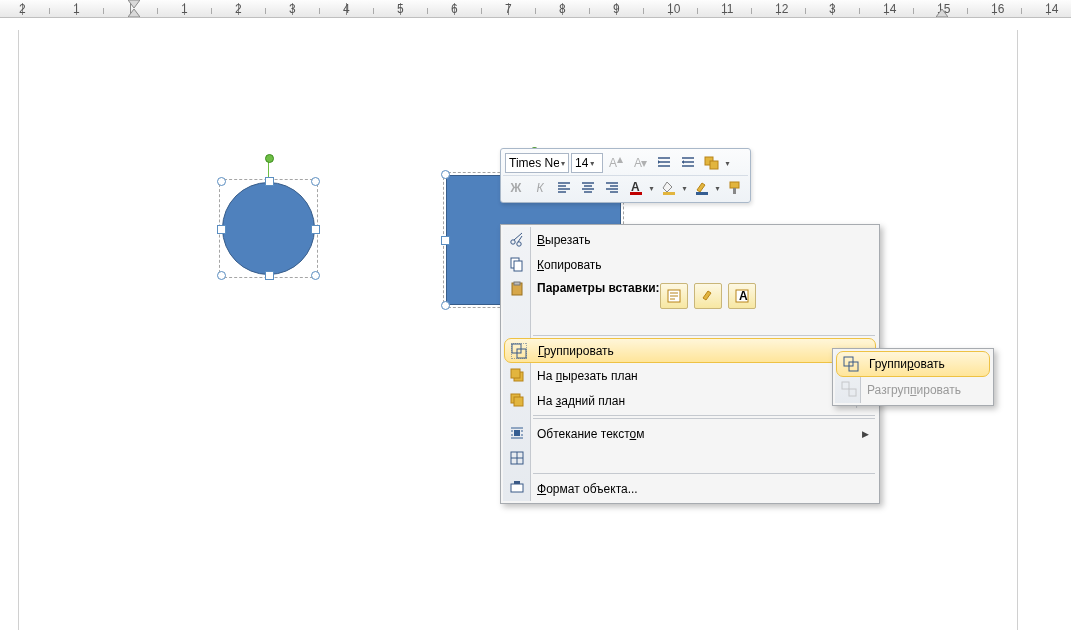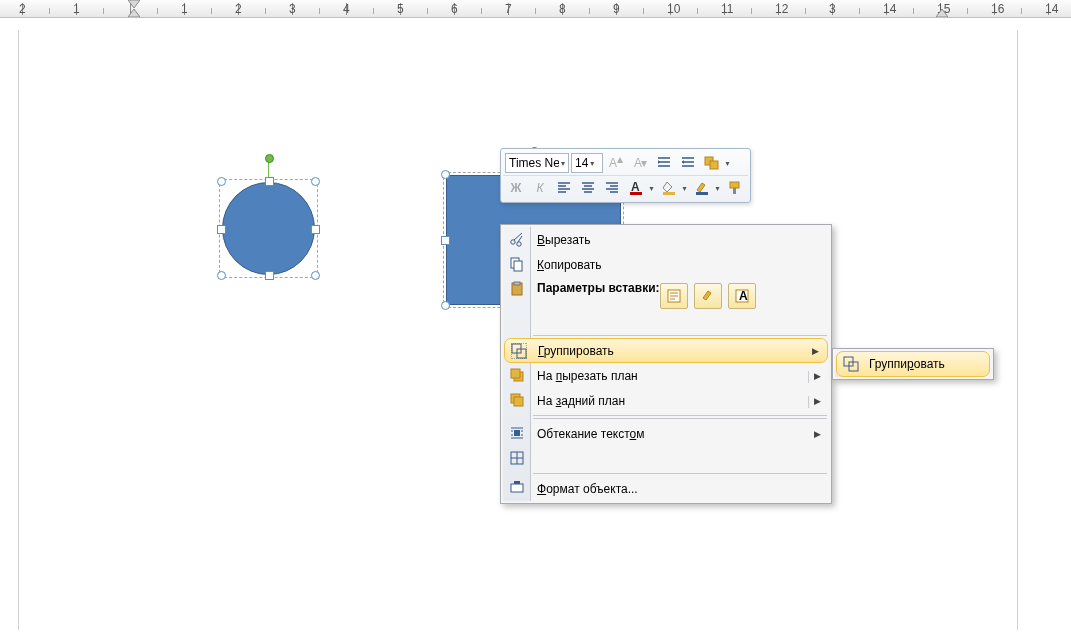--- a/index.html
+++ b/index.html
@@ -34,21 +34,21 @@
 .mini-row{display:flex;align-items:center;gap:2px;padding:1px 2px;}
 .mini-row:first-child{border-bottom:1px solid #d6dde6;}
 .tb-combo{height:20px;border:1px solid #abb7c7;background:#fff;display:flex;align-items:center;padding:0 3px;}
 .tb-combo span{white-space:nowrap;overflow:hidden;}
 .tb-combo .dd{margin-left:2px;font-size:8px;color:#555;}
 .tb-btn{width:22px;height:22px;display:flex;align-items:center;justify-content:center;border:1px solid transparent;border-radius:2px;}
 .tb-split{display:flex;align-items:center;}
 .tb-split .dd{width:9px;text-align:center;font-size:8px;color:#555;}
 
 
-.context-menu{position:absolute;left:500px;top:224px;width:332px;background:#f5f5f5;border:1px solid #a7abb0;box-shadow:3px 3px 6px rgba(0,0,0,.25);padding:2px;}
+.context-menu{position:absolute;left:500px;top:224px;width:380px;background:#f5f5f5;border:1px solid #a7abb0;box-shadow:3px 3px 6px rgba(0,0,0,.25);padding:2px;}
 .cm-iconcol{position:absolute;left:2px;top:2px;bottom:2px;width:28px;background:linear-gradient(#f1f3f6,#e6eaef);border-right:1px solid #c5c9cf;}
 .cm-item{position:relative;height:25px;display:flex;align-items:center;padding-left:34px;padding-right:8px;}
 .cm-item.tall{height:44px;align-items:flex-start;padding-top:4px;flex-direction:row;}
 .cm-item .icon{position:absolute;left:5px;top:3px;width:18px;height:18px;display:flex;align-items:center;justify-content:center;}
 .cm-item .arrow{margin-left:auto;font-size:9px;color:#444;}
 .cm-sep{height:1px;background:#c5c9cf;margin:2px 2px 2px 30px;}
 .cm-item.disabled{color:#9a9a9a;}
 .cm-item.disabled .icon svg{opacity:.45;}
 .cm-item.highlight{background:linear-gradient(#fff6d9,#ffe59a);border:1px solid #eec244;border-radius:7px;margin:0 1px;padding-left:33px;}
 .cm-item u{text-decoration:underline;}
@@ -417,13 +417,22 @@
   <div class="cm-iconcol"></div>
   <div class="cm-item highlight">
     <span class="icon">
         <svg width="16" height="16">
           <rect x="1" y="1" width="9" height="9" fill="none" stroke="#3b5a87"></rect>
           <rect x="6" y="6" width="9" height="9" fill="none" stroke="#3b5a87"></rect>
         </svg>
       </span>
     <span>Группи<u>р</u><span>овать</span></span>
   </div>
+  <div class="cm-item disabled">
+    <span class="icon">
+        <svg width="16" height="16">
+          <rect x="1" y="1" width="7" height="7" fill="none" stroke="#9a9a9a"></rect>
+          <rect x="8" y="8" width="7" height="7" fill="none" stroke="#9a9a9a"></rect>
+        </svg>
+      </span>
+    <span>Разгруп<u>п</u><span>ировать</span></span>
+  </div>
 </div>
 
 </body></html>

